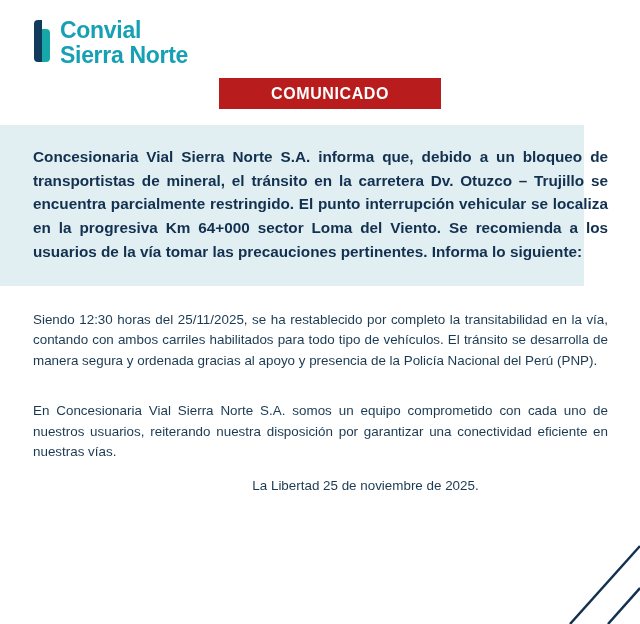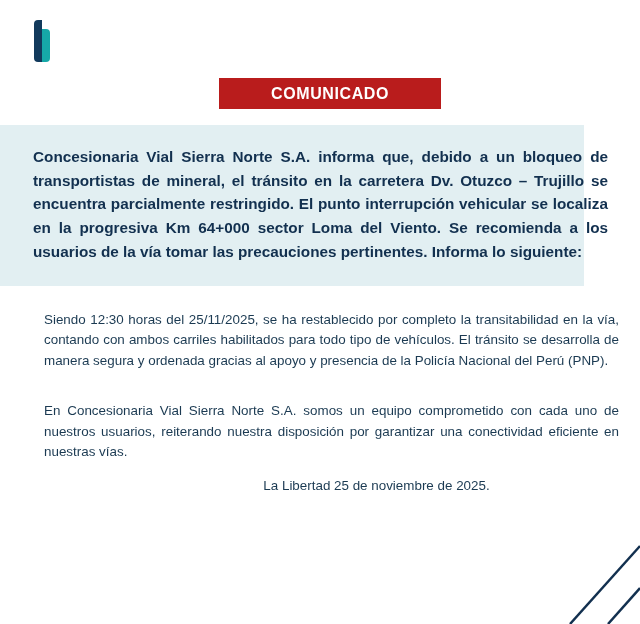--- a/index.html
+++ b/index.html
@@ -108,21 +108,21 @@
     font-size: 15.3px;
     font-weight: bold;
     color: #12304f;
     text-align: justify;
     line-height: 1.55;
   }
 
   
   .body-area {
     position: absolute;
-    left: 44px;
+    left: 33px;
     top: 310px;
     width: 575px;
   }
   .para {
     font-size: 13.4px;
     color: #1b3a52;
     line-height: 1.52;
     text-align: justify;
     margin: 0 0 30px 0;
   }
@@ -150,20 +150,24 @@
 </head>
 <body>
 
 <div class="page">
 
   <div class="logo-area">
     <div class="logo-mark">
       <div class="bar-dark"></div>
       <div class="bar-teal"></div>
     </div>
+    <div class="logo-text">
+      <div class="logo-line1">Convial</div>
+      <div class="logo-line2">Sierra Norte</div>
+    </div>
   </div>
 
   <div class="banner">
     <span class="banner-text">COMUNICADO</span>
   </div>
 
   <div class="intro-block">
     <div class="intro-text">Concesionaria Vial Sierra Norte S.A. informa que, debido a un bloqueo de transportistas de mineral, el tránsito en la carretera Dv. Otuzco – Trujillo se encuentra parcialmente restringido. El punto interrupción vehicular se localiza en la progresiva Km 64+000 sector Loma del Viento. Se recomienda a los usuarios de la vía tomar las precauciones pertinentes. Informa lo siguiente:</div>
   </div>
 

